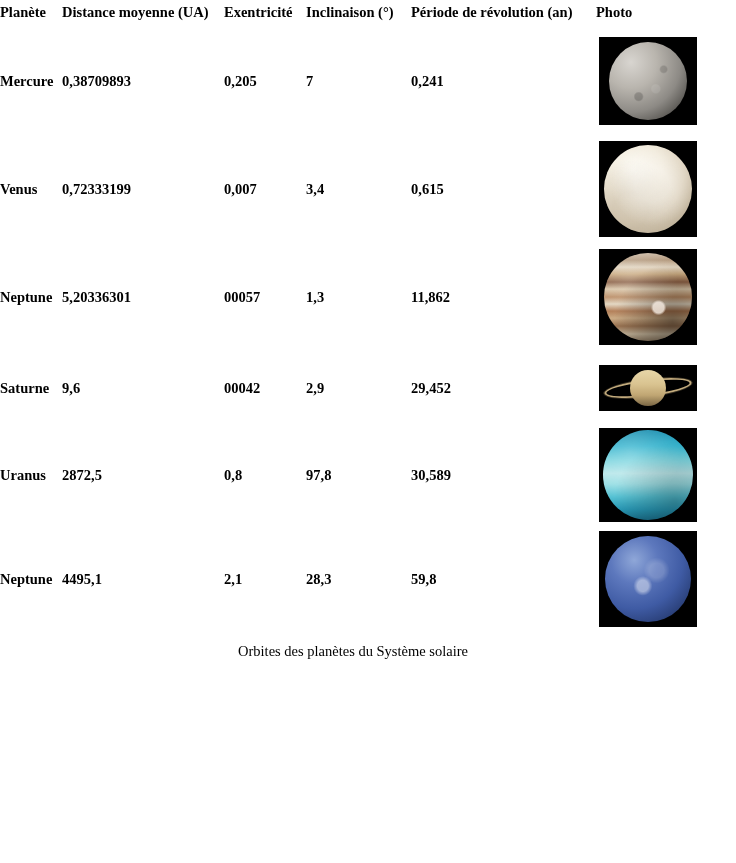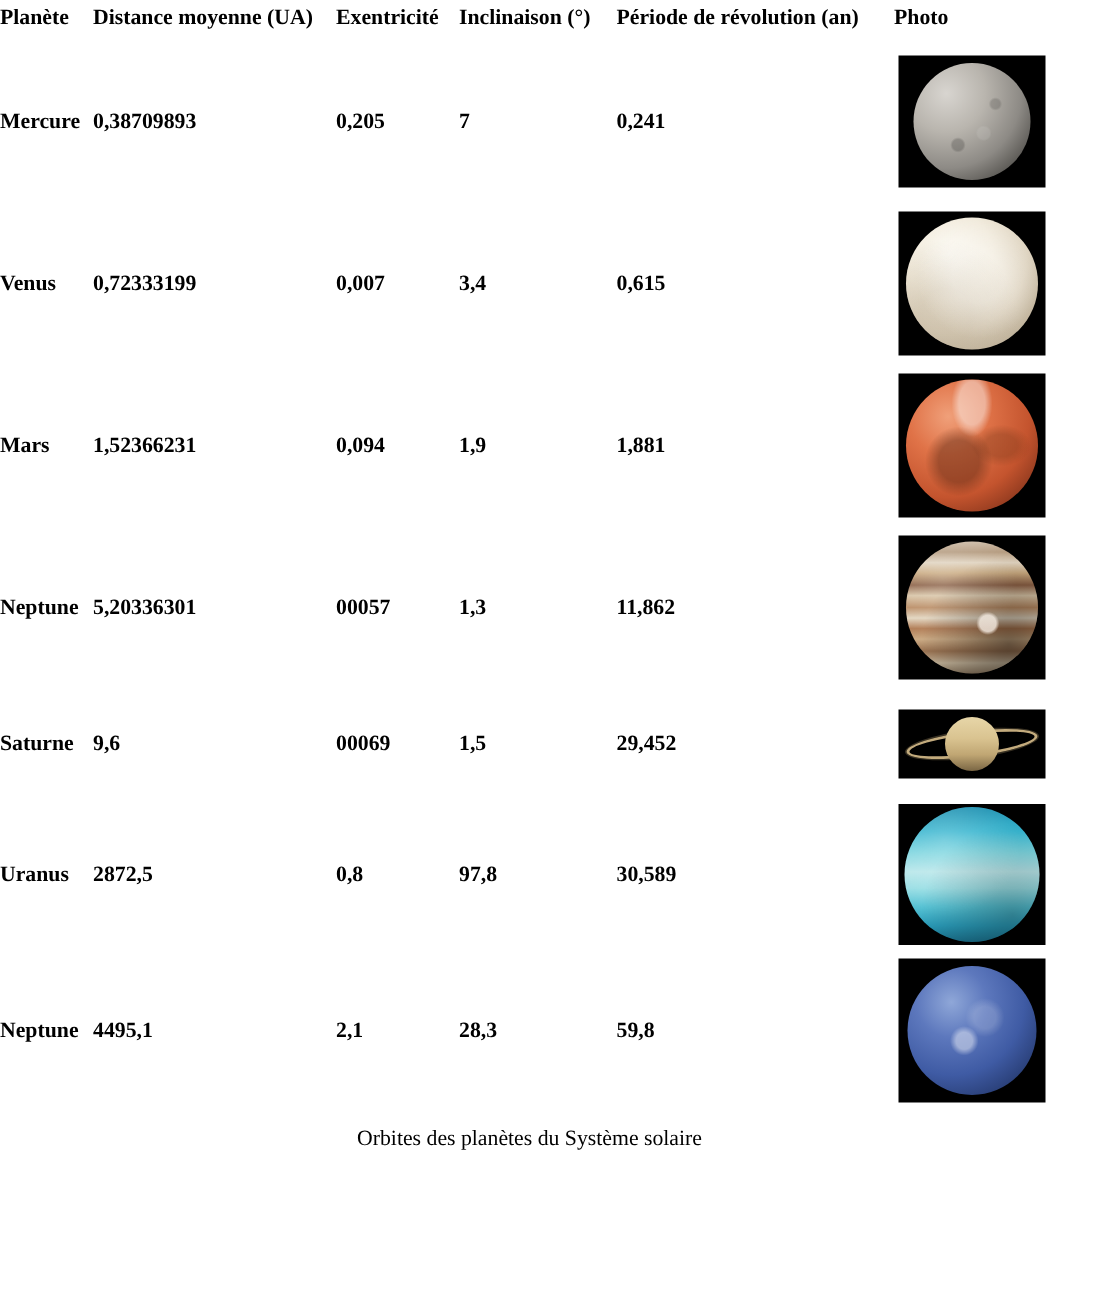--- a/index.html
+++ b/index.html
@@ -251,51 +251,39 @@
         <td>3,4</td>
         <td>0,615</td>
         <td class="t-photo">
           <span class="planet-img img-venus">
             <span class="disc"></span>
           </span>
         </td>
       </tr>
 
 
-      <tr class="row-planet">
-        <td class="t-name">Mars</td>
-        <td>1,52366231</td>
-        <td>0,094</td>
-        <td>1,9</td>
-        <td>1,881</td>
-        <td class="t-photo">
-          <span class="planet-img img-mars">
-            <span class="disc"></span>
-          </span>
-        </td>
-      </tr>
 
       <tr class="row-planet">
         <td class="t-name">Neptune</td>
         <td>5,20336301</td>
         <td>00057</td>
         <td>1,3</td>
         <td>11,862</td>
         <td class="t-photo">
           <span class="planet-img img-jupiter">
             <span class="disc"></span>
           </span>
         </td>
       </tr>
 
       <tr style="height:74px;">
         <td class="t-name">Saturne</td>
         <td>9,6</td>
-        <td>00069</td>
-        <td>1,5</td>
+        <td>00042</td>
+        <td>2,9</td>
         <td>29,452</td>
         <td class="t-photo">
           <span class="planet-img img-saturne">
             <span class="ring"></span>
             <span class="disc"></span>
           </span>
         </td>
       </tr>
 
       <tr style="height:100px;padding-left:38px;">

